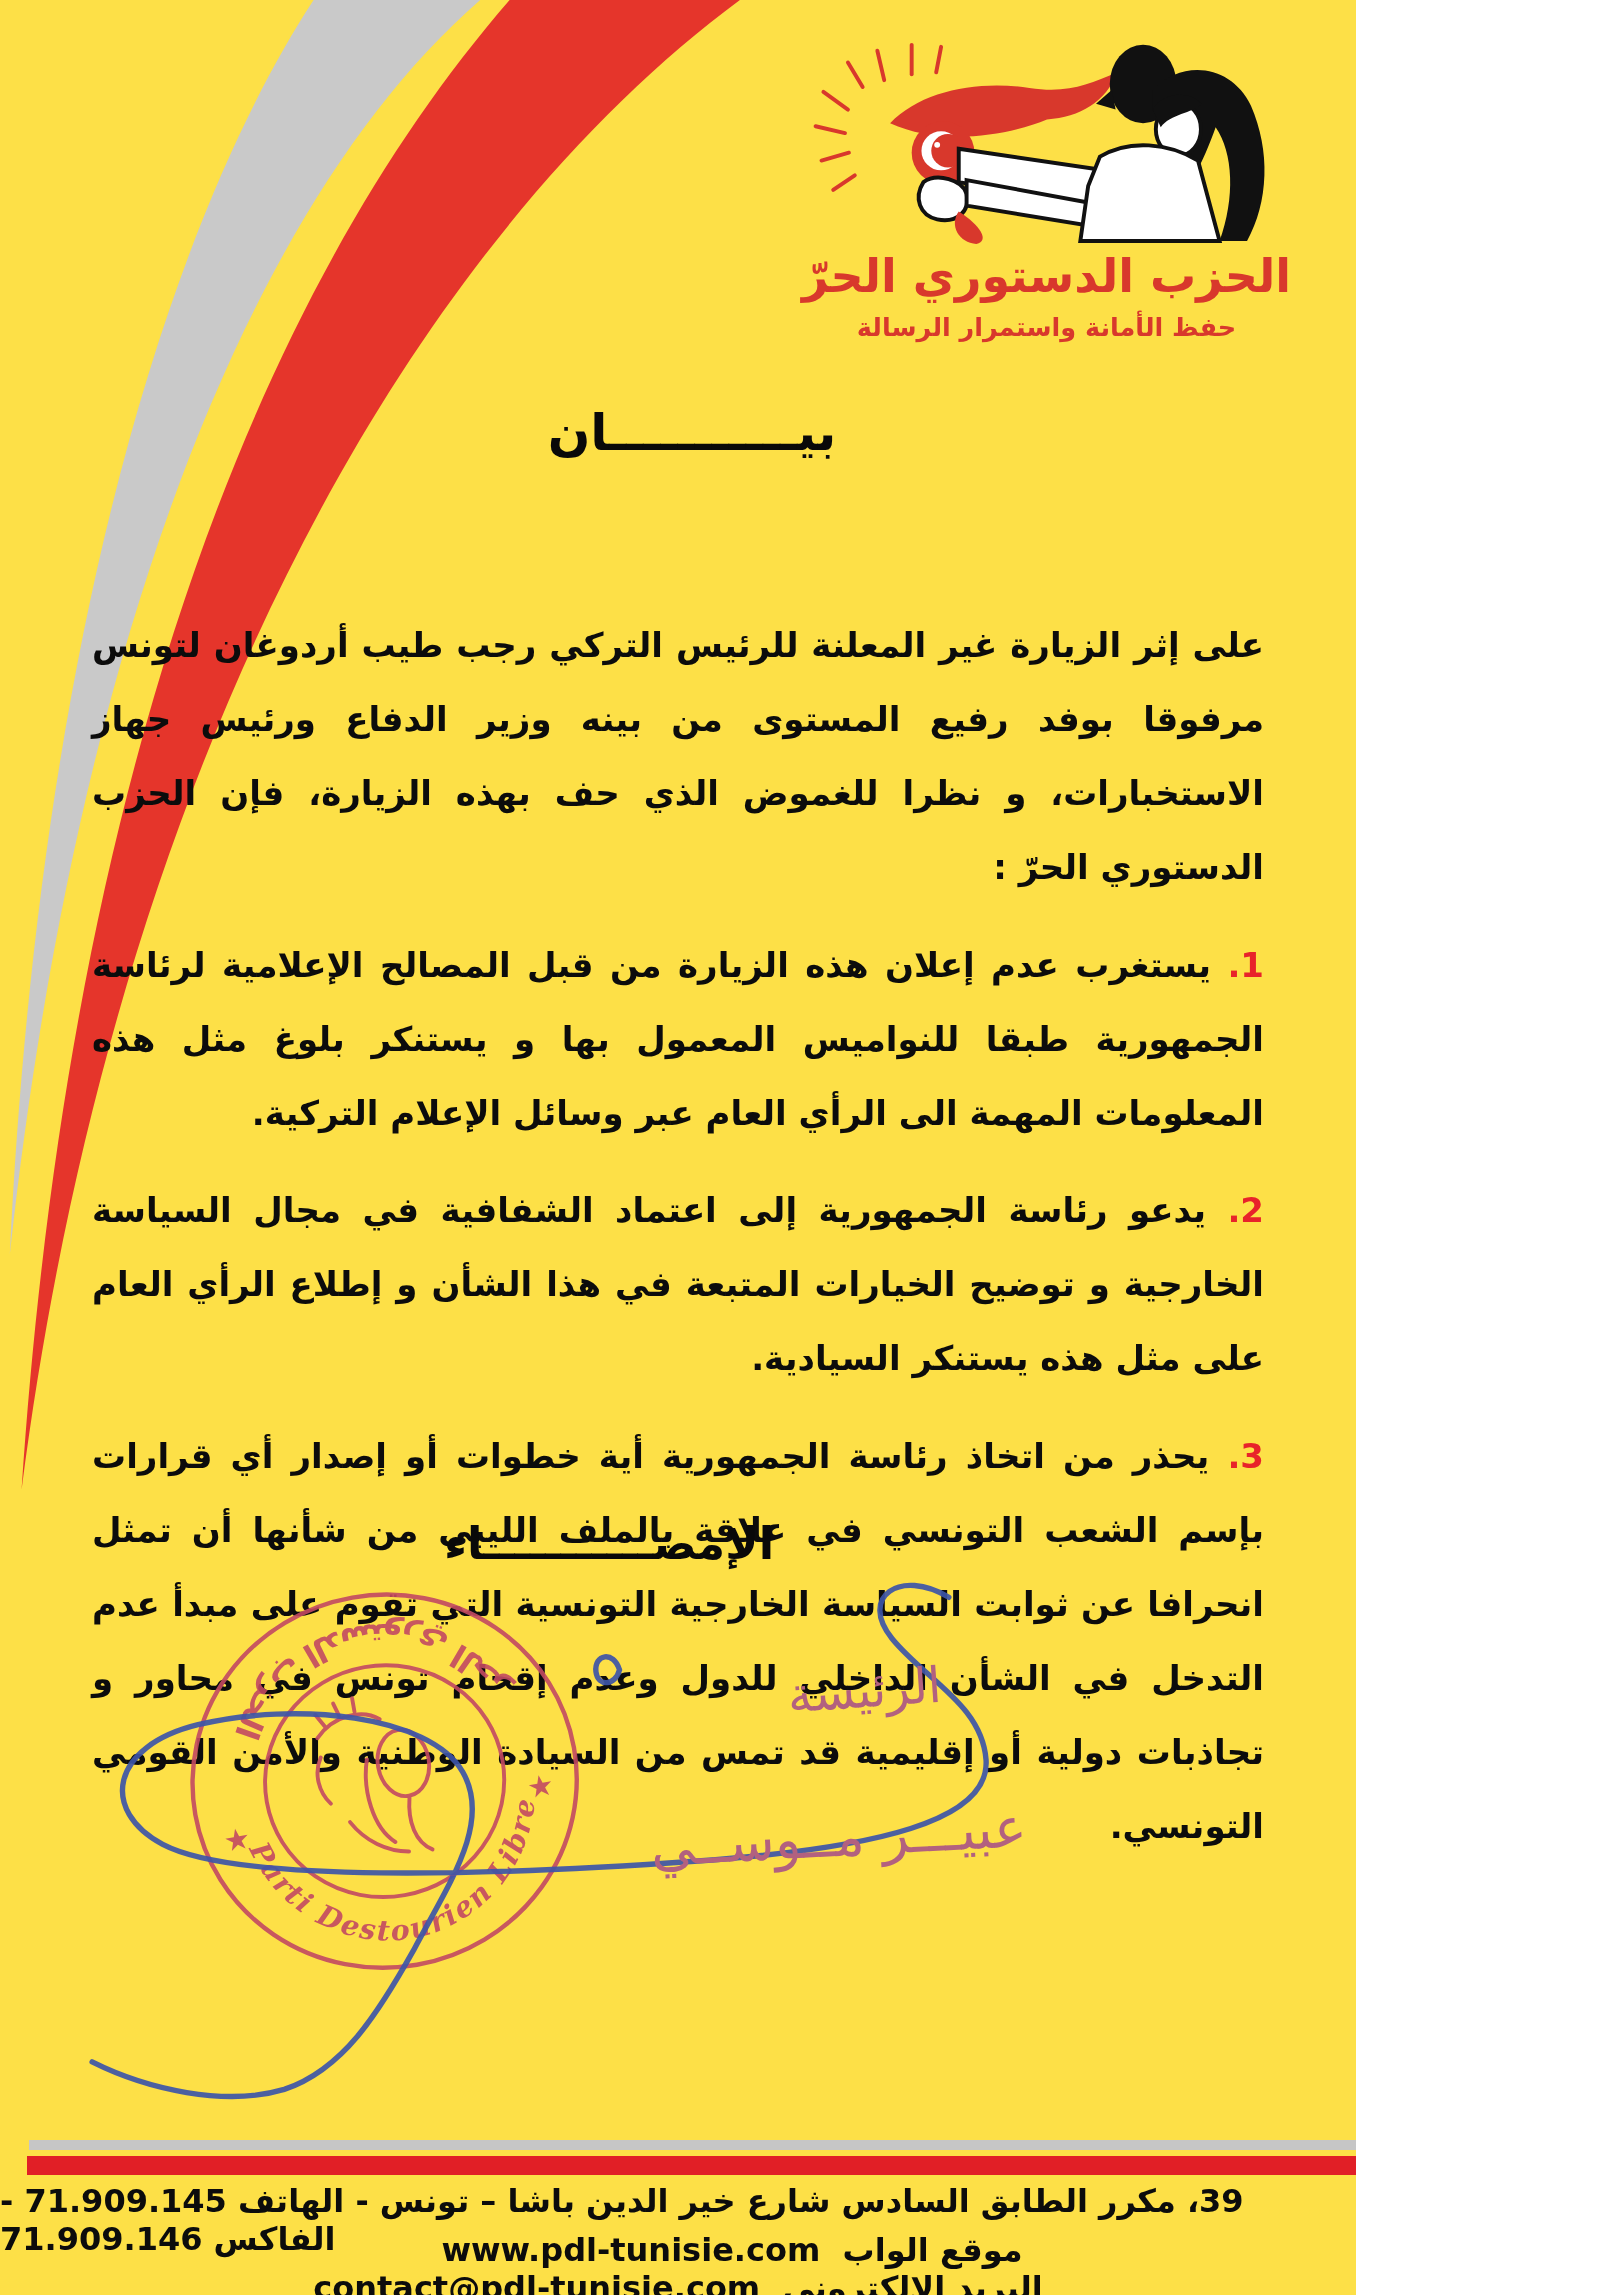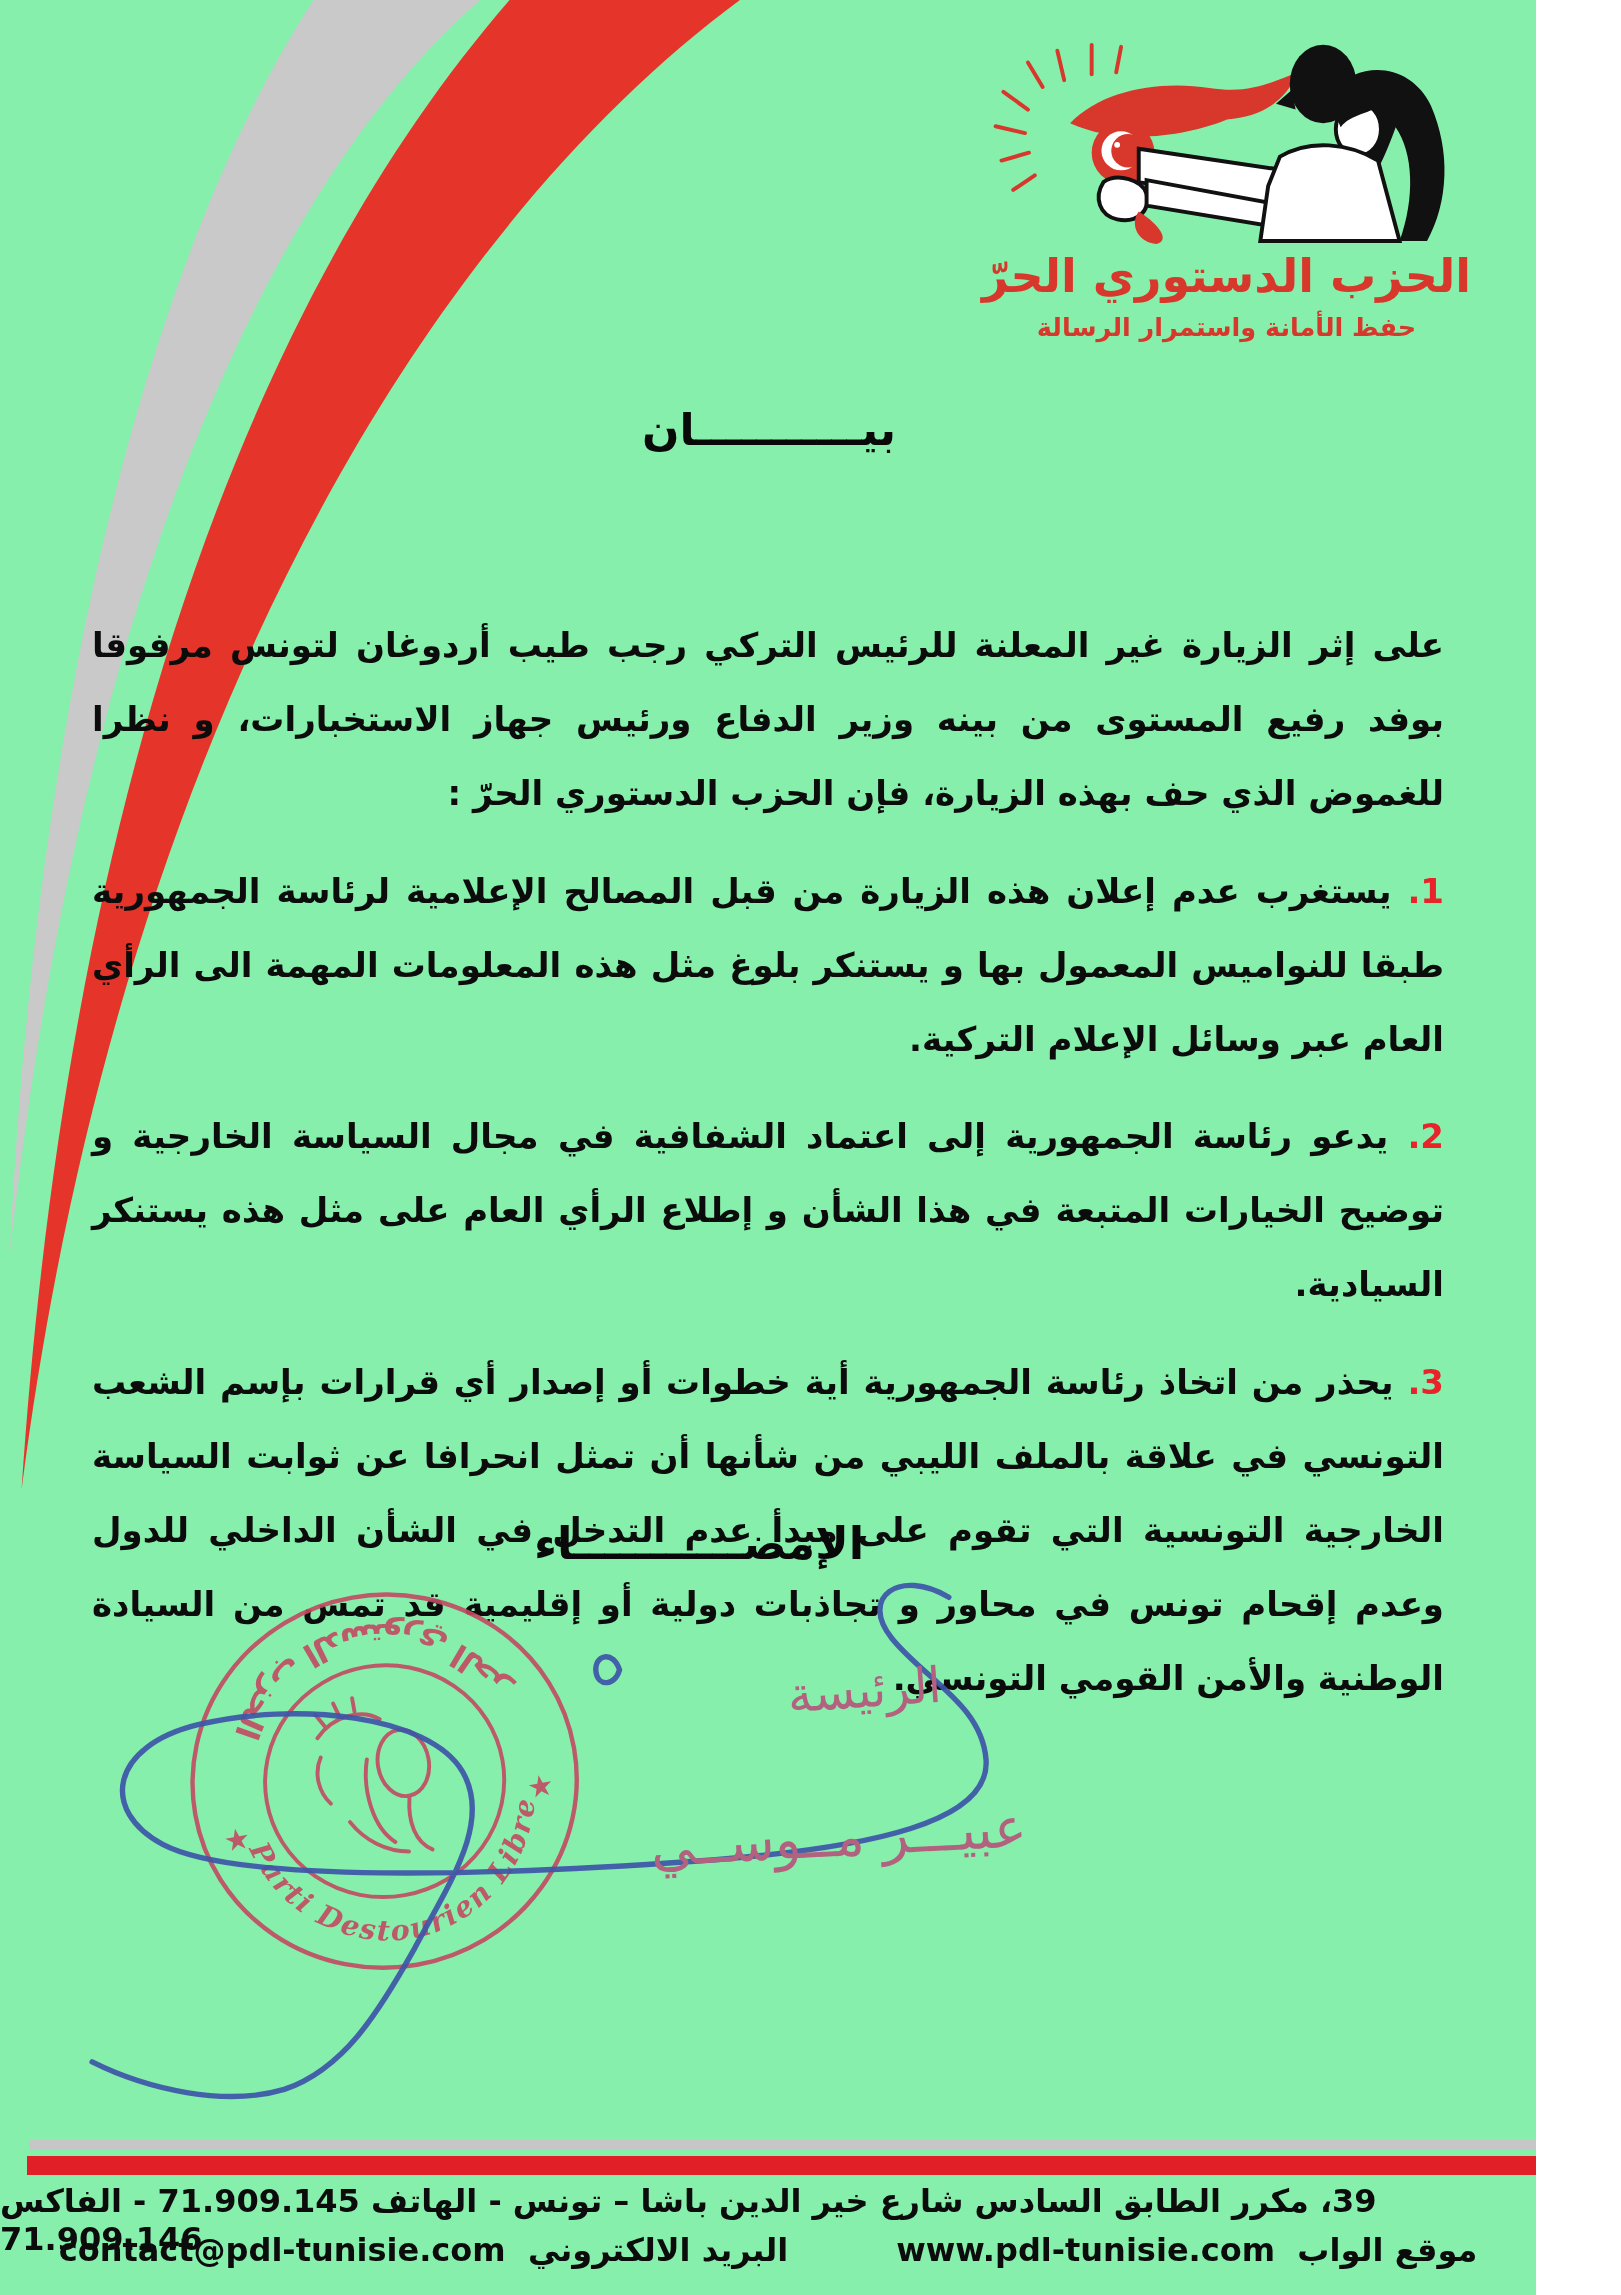--- a/index.html
+++ b/index.html
@@ -1,29 +1,29 @@
 <!DOCTYPE html>
 <html lang="ar"><head>
 <meta charset="utf-8">
 <style>
   html,body{margin:0;padding:0;background:#ffffff;}
   .sheet{
-    position:relative;width:1536px;height:2296px;background:#86efac;overflow:hidden;
+    position:relative;width:1356px;height:2296px;background:#fde047;overflow:hidden;
     font-family:"DejaVu Sans",sans-serif;color:#0d0d0d;
   }
   
   .swoosh{position:absolute;top:0;left:0;width:980px;height:1529px;pointer-events:none;}
   
   .logo{position:absolute;top:33px;right:57px;width:505px;text-align:center;}
   .logo-title{font-size:46px;font-weight:bold;color:#d8382c;line-height:1.25;letter-spacing:1px;}
   .logo-tagline{font-size:25.5px;font-weight:bold;color:#d8382c;margin-top:6px;letter-spacing:1px;}
   
   .doc-title{
-    position:absolute;top:404px;left:1px;width:100%;text-align:center;
-    font-size:44px;font-weight:bold;color:#090909;
+    position:absolute;top:404px;left:14px;width:100%;text-align:center;
+    font-size:50px;font-weight:bold;color:#090909;
   }
   
   .doc-body{
     position:absolute;top:608px;right:92px;left:92px;direction:rtl;
     font-size:34px;font-weight:bold;line-height:74px;text-align:justify;color:#0c0c0c;
   }
   .doc-body p{margin:0 0 23.5px 0;}
   .pt-num{color:#e8232a;}
   
   .sig-heading{

